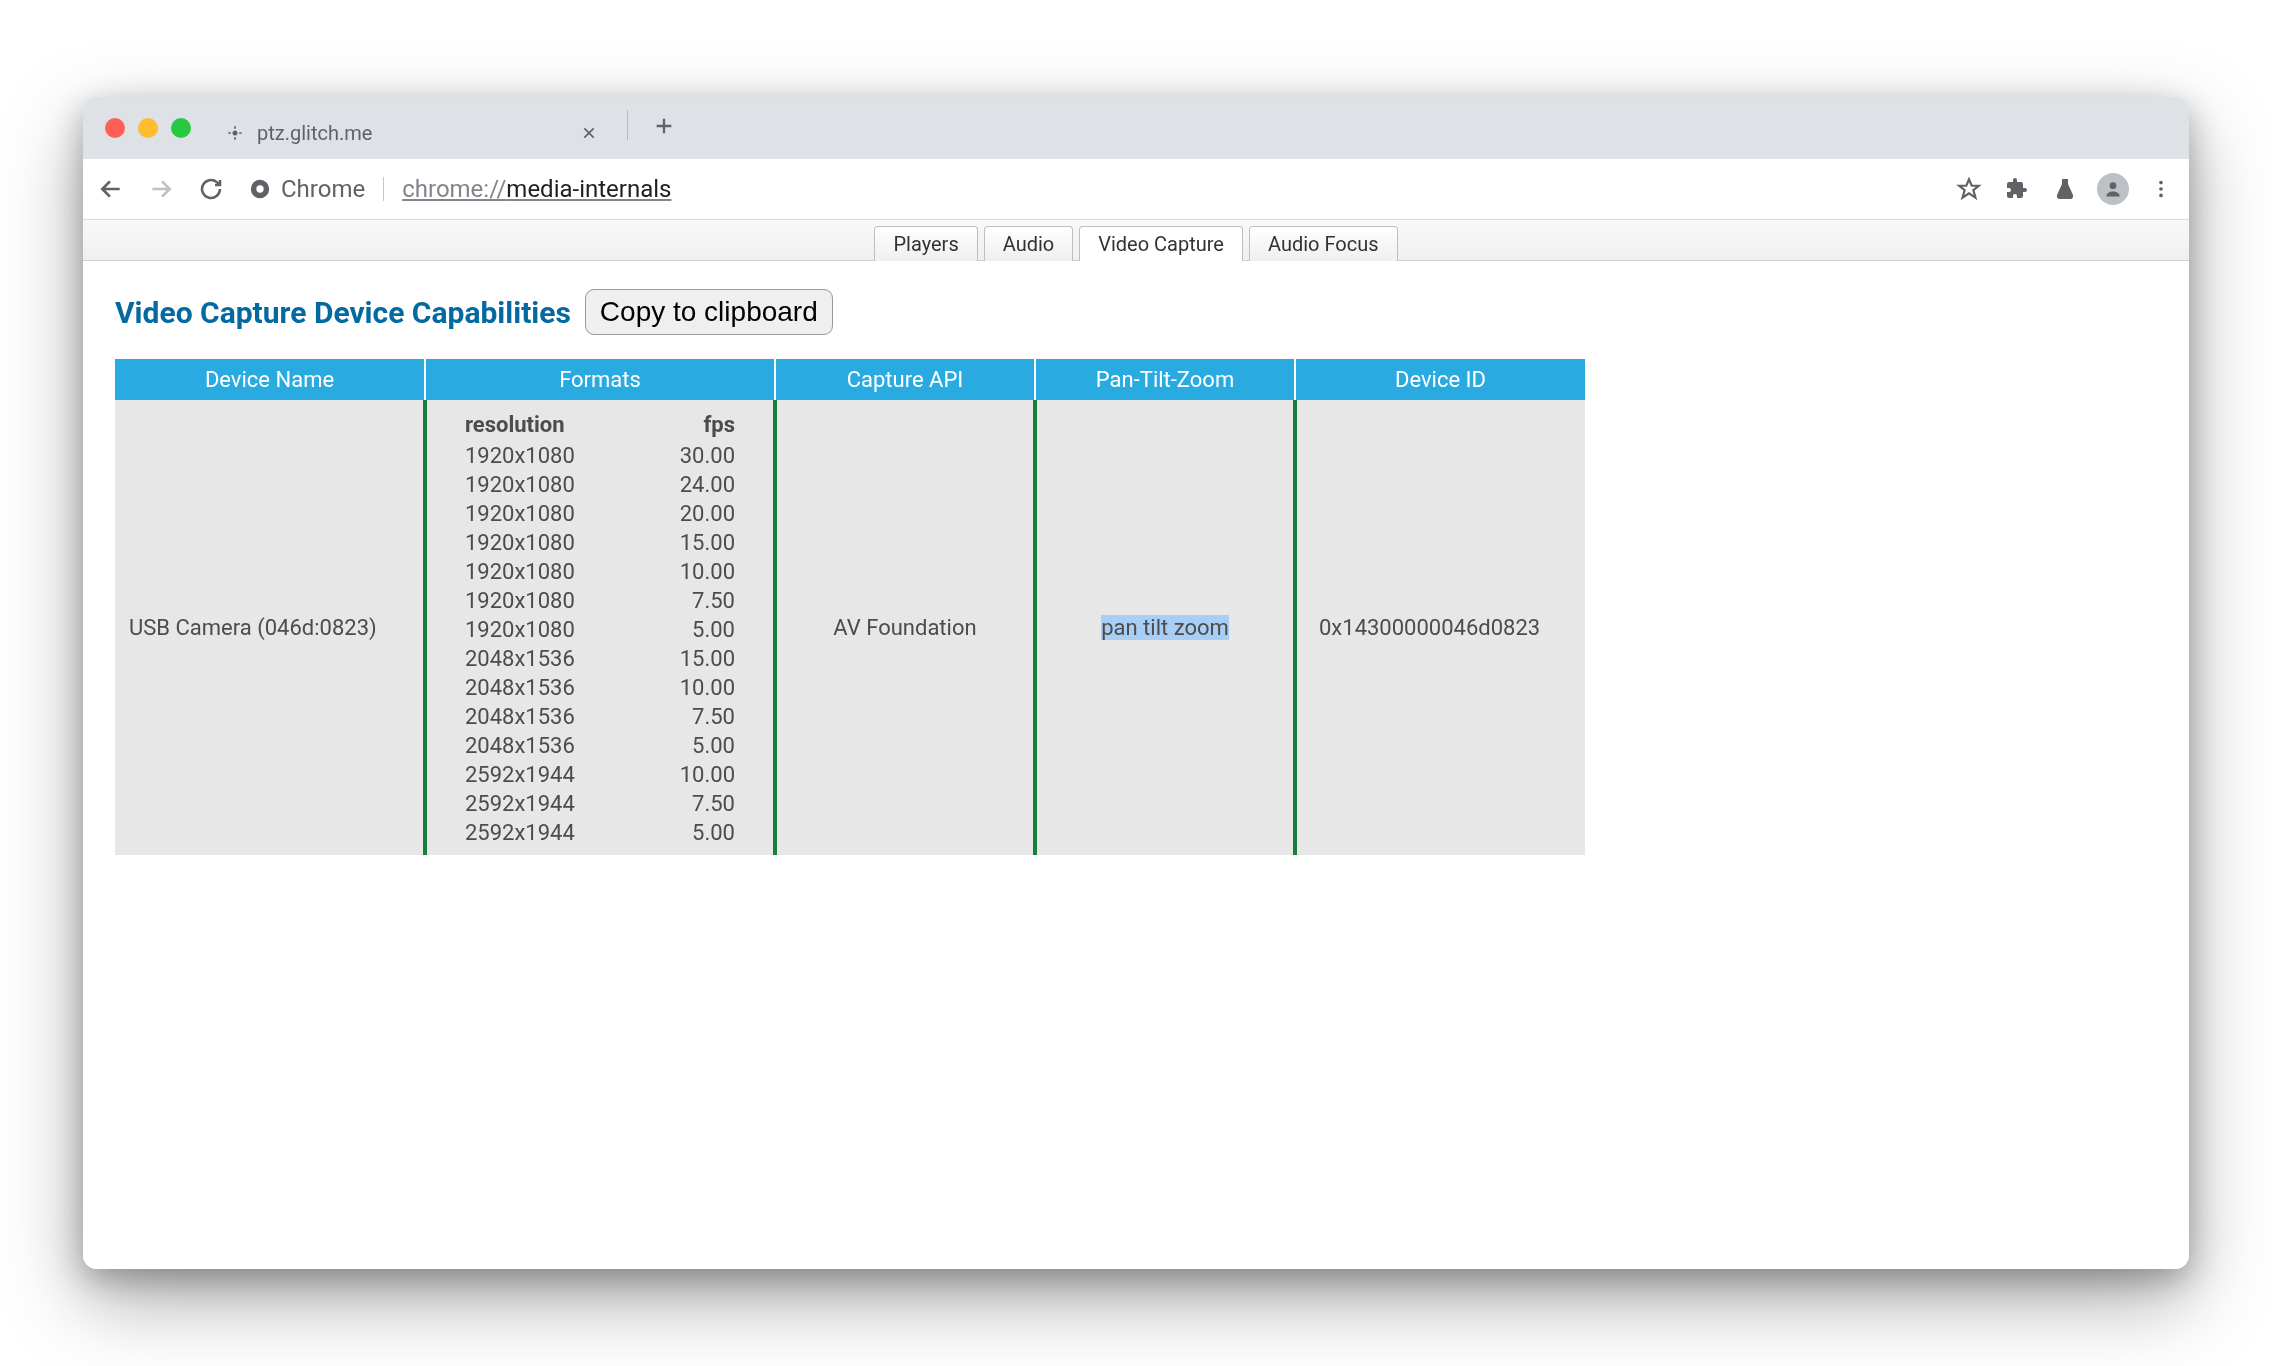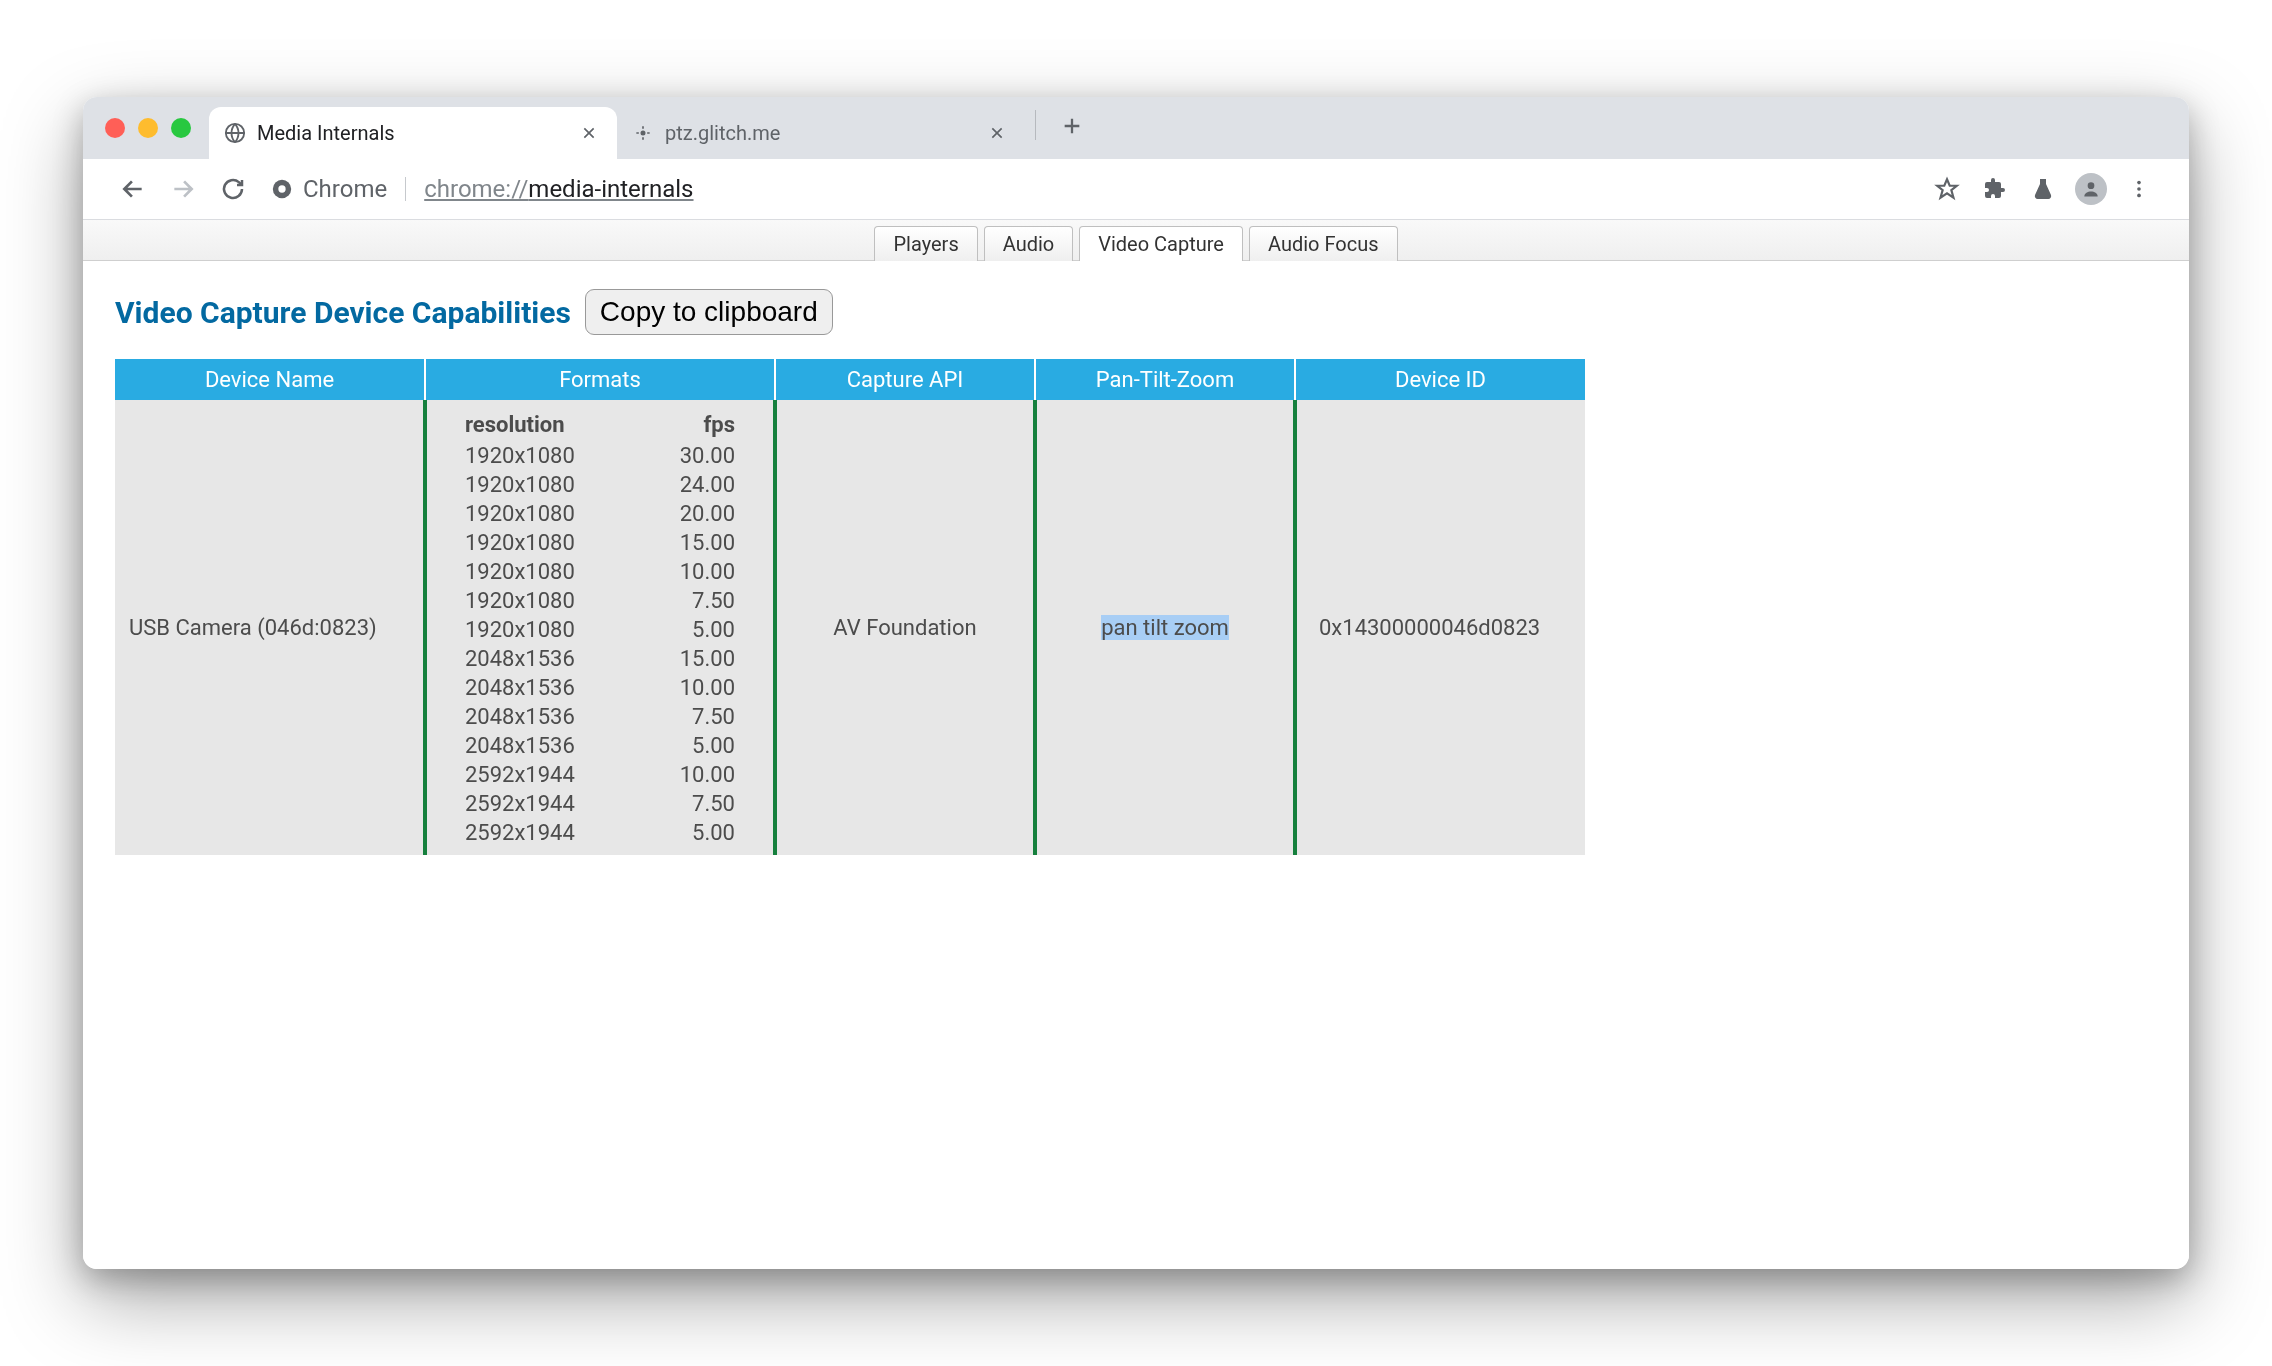--- a/index.html
+++ b/index.html
@@ -122,21 +122,21 @@
     border-radius: 50%;
   }
 
   
   .toolbar {
     height: 60px;
     background: #ffffff;
     border-bottom: 1px solid #dadce0;
     display: flex;
     align-items: center;
-    padding: 0 28px;
+    padding: 0 6px;
     gap: 6px;
   }
   .tb-btn {
     width: 44px;
     height: 44px;
     display: inline-flex;
     align-items: center;
     justify-content: center;
     color: #5f6368;
     border-radius: 50%;
@@ -303,34 +303,20 @@
 <div class="stage">
   <div class="browser-window">
 
     <div class="tab-strip">
       <div class="traffic-lights">
         <div class="traffic-light tl-close"></div>
         <div class="traffic-light tl-min"></div>
         <div class="traffic-light tl-max"></div>
       </div>
       <div class="tabs">
-        <div class="browser-tab active">
-          <span class="tab-favicon">
-            <svg width="22" height="22" viewBox="0 0 24 24" fill="none" stroke="#5f6368" stroke-width="2">
-                <circle cx="12" cy="12" r="10"></circle>
-                <path d="M2 12h20M12 2a15 15 0 0 1 0 20M12 2a15 15 0 0 0 0 20"></path>
-              </svg>
-          </span>
-          <span class="tab-title">Media Internals</span>
-          <span class="tab-close">
-            <svg width="16" height="16" viewBox="0 0 24 24" stroke="#5f6368" stroke-width="2.5">
-                <path d="M5 5l14 14M19 5L5 19"></path>
-              </svg>
-          </span>
-        </div>
         <div class="browser-tab">
           <span class="tab-favicon">
             <svg width="20" height="20" viewBox="0 0 24 24" fill="none" stroke="#5f6368" stroke-width="2">
                 <circle cx="12" cy="12" r="2" fill="#5f6368"></circle>
                 <path d="M12 4v3M12 17v3M4 12h3M17 12h3"></path>
               </svg>
           </span>
           <span class="tab-title">ptz.glitch.me</span>
           <span class="tab-close">
             <svg width="16" height="16" viewBox="0 0 24 24" stroke="#5f6368" stroke-width="2.5">

